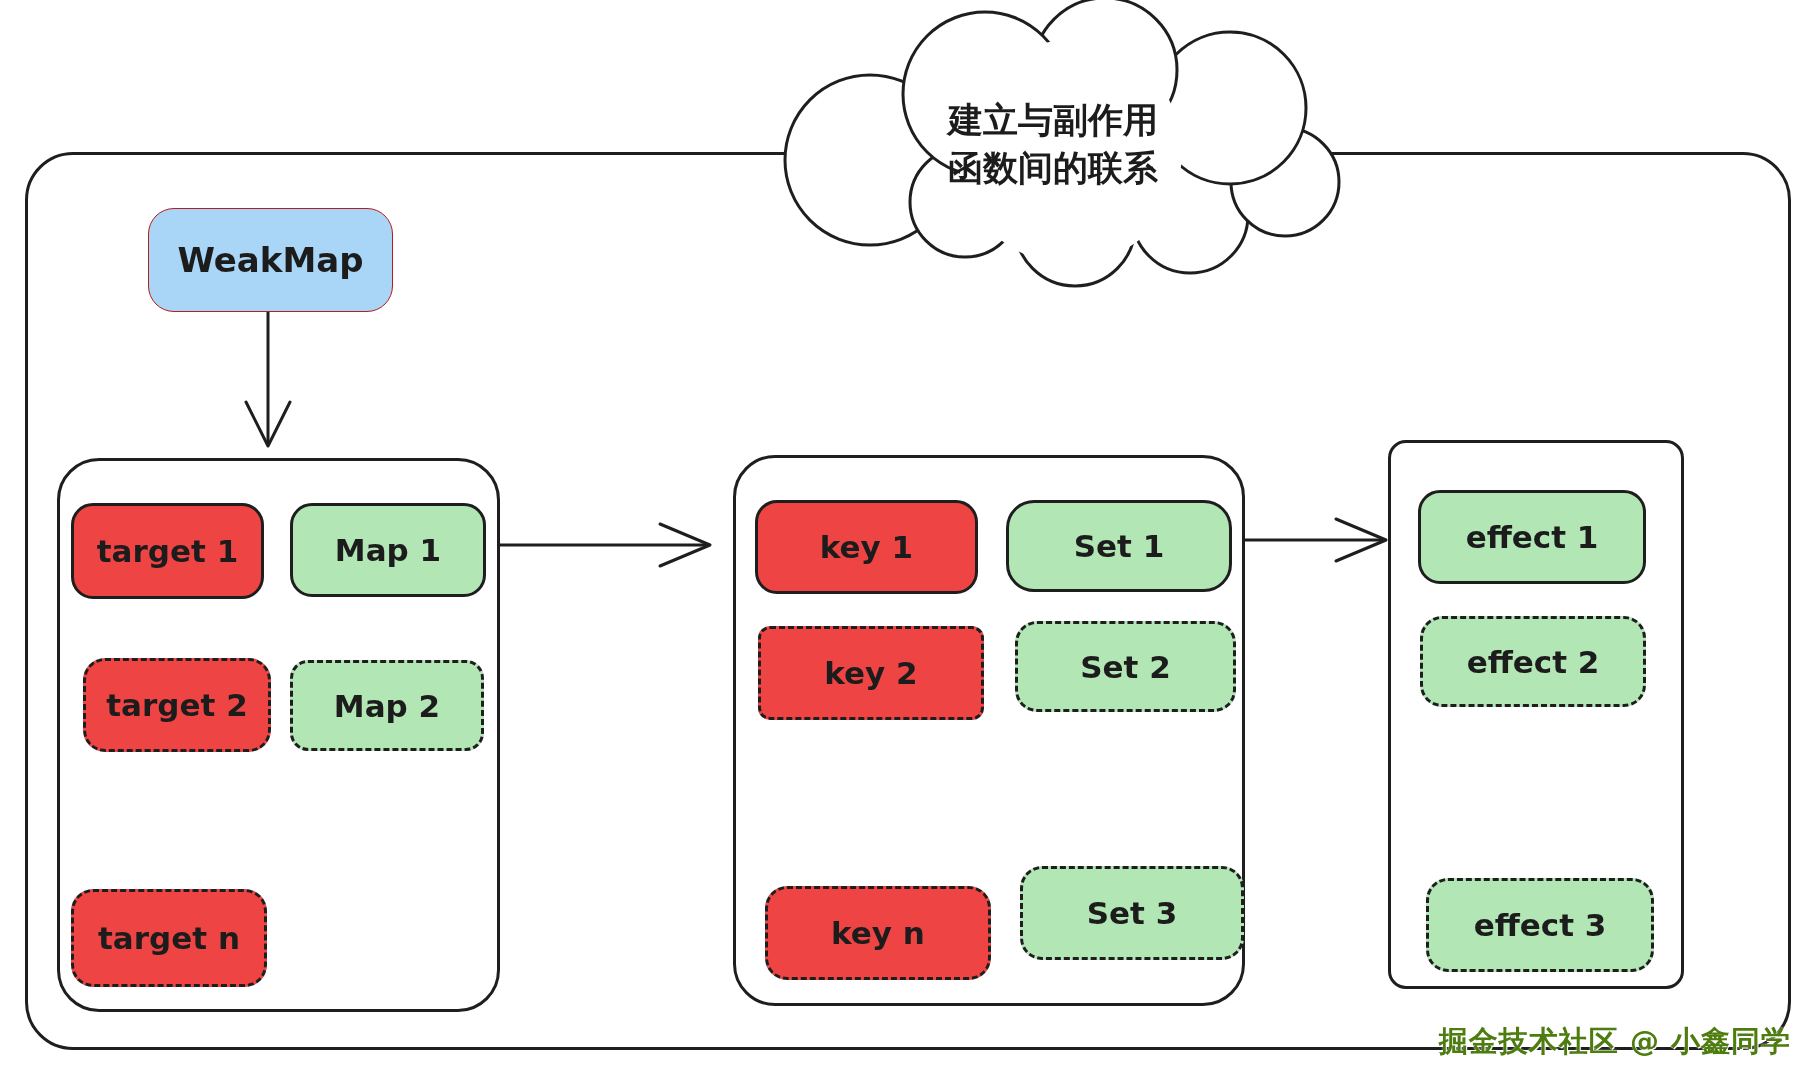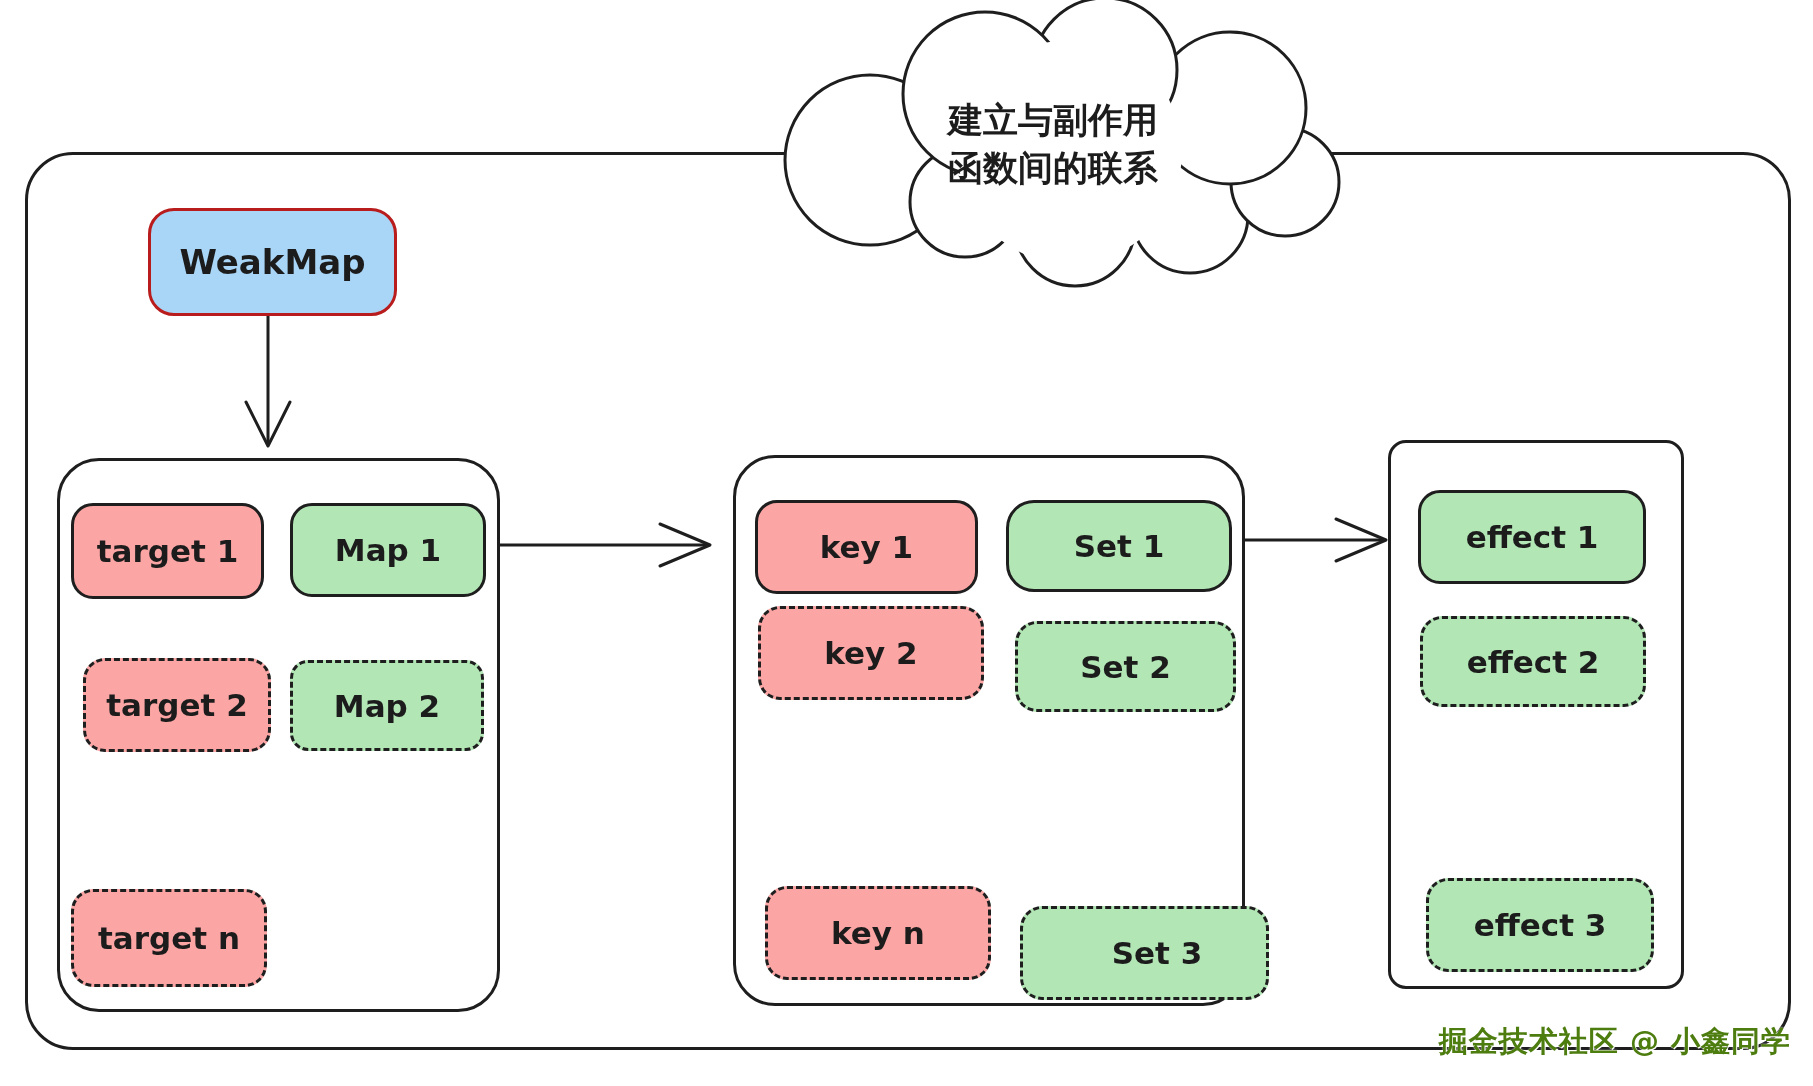--- a/index.html
+++ b/index.html
@@ -9,35 +9,35 @@
   }
   .outer-rect{
     position:absolute;left:25px;top:152px;width:1760px;height:892px;
     border:3px solid #1e1e1e;border-radius:48px;background:transparent;z-index:1;
   }
   .svg-layer{position:absolute;left:0;top:0;width:1813px;height:1086px;z-index:2;pointer-events:none;}
   .cloud-svg{position:absolute;left:770px;top:0px;width:575px;height:292px;z-index:3;}
   .cloud-text{font-family:"DejaVu Sans","Liberation Sans",sans-serif;font-size:35px;font-weight:600;fill:#1c1c1c;}
   .weakmap-box{
     position:absolute;left:148px;top:208px;width:243px;height:102px;z-index:2;
-    background:#a9d6f7;border:3px solid #b91c1c;border-radius:26px;
+    background:#a9d6f7;border:1px solid #b91c1c;border-radius:26px;
     display:flex;align-items:center;justify-content:center;
     font-size:34px;font-weight:600;
   }
   .group-box{
     position:absolute;border:3px solid #1e1e1e;border-radius:42px;background:#ffffff;z-index:2;
   }
   .group-1{left:57px;top:458px;width:437px;height:548px;}
   .group-2{left:733px;top:455px;width:506px;height:545px;}
   .group-3{left:1388px;top:440px;width:290px;height:543px;border-radius:18px;}
   .node{
     position:absolute;display:flex;align-items:center;justify-content:center;
     border-radius:22px;font-size:31px;font-weight:600;color:#1c1c1c;
   }
-  .pink{background:#fca5a5;}
+  .pink{background:#ef4444;}
   .green{background:#b2e6b5;}
   .solid{border:3px solid #1e1e1e;}
   .dashed{border:3px dashed #1e1e1e;}
   .watermark{
     position:absolute;right:22px;top:1022px;z-index:5;
     font-size:29px;font-weight:600;color:#4d7c0f;letter-spacing:1px;
     text-shadow:0 0 2px #ffffff,1px 1px 0 #ffffff;
     margin-left:40px;
   }
   .arrow{stroke:#1e1e1e;stroke-width:3;fill:none;stroke-linecap:round;stroke-linejoin:round;}
@@ -87,24 +87,24 @@
     <div class="node pink solid" style="left:11px;top:42px;width:187px;height:90px;">target 1</div>
     <div class="node green solid" style="left:230px;top:42px;width:190px;height:88px;">Map 1</div>
     <div class="node pink dashed" style="left:23px;top:197px;width:182px;height:88px;">target 2</div>
     <div class="node green dashed" style="left:230px;top:199px;width:188px;height:85px;border-radius:18px;">Map 2</div>
     <div class="node pink dashed" style="left:11px;top:428px;width:190px;height:92px;">target n</div>
   </div>
 
   <div class="group-box group-2">
     <div class="node pink solid" style="left:19px;top:42px;width:217px;height:88px;">key 1</div>
     <div class="node green solid" style="left:270px;top:42px;width:220px;height:86px;border-radius:28px;">Set 1</div>
-    <div class="node pink dashed" style="left:22px;top:148px;width:220px;height:88px;">key 2</div>
+    <div class="node pink dashed" style="left:22px;top:168px;width:220px;height:88px;border-radius:12px;">key 2</div>
     <div class="node green dashed" style="left:279px;top:163px;width:215px;height:85px;">Set 2</div>
     <div class="node pink dashed" style="left:29px;top:428px;width:220px;height:88px;">key n</div>
-    <div class="node green dashed" style="left:284px;top:448px;width:218px;height:88px;padding-left:25px;">Set 3</div>
+    <div class="node green dashed" style="left:284px;top:408px;width:218px;height:88px;">Set 3</div>
   </div>
 
   <div class="group-box group-3">
     <div class="node green solid" style="left:27px;top:47px;width:222px;height:88px;">effect 1</div>
     <div class="node green dashed" style="left:29px;top:173px;width:220px;height:85px;">effect 2</div>
     <div class="node green dashed" style="left:35px;top:435px;width:222px;height:88px;">effect 3</div>
   </div>
 
   <div class="watermark">掘金技术社区 @ 小鑫同学</div>
 

